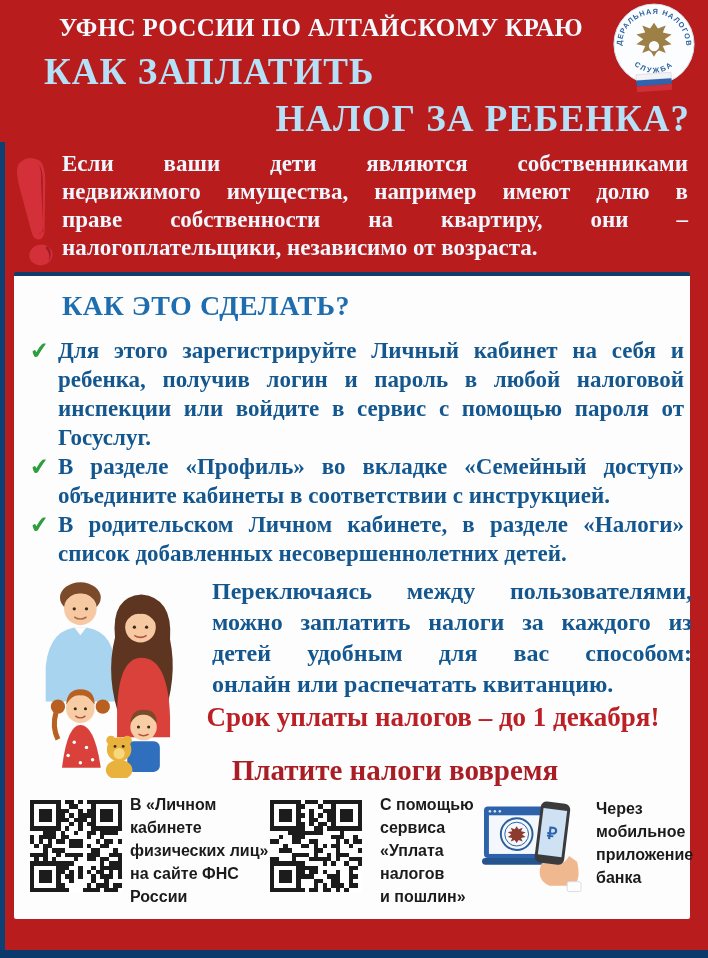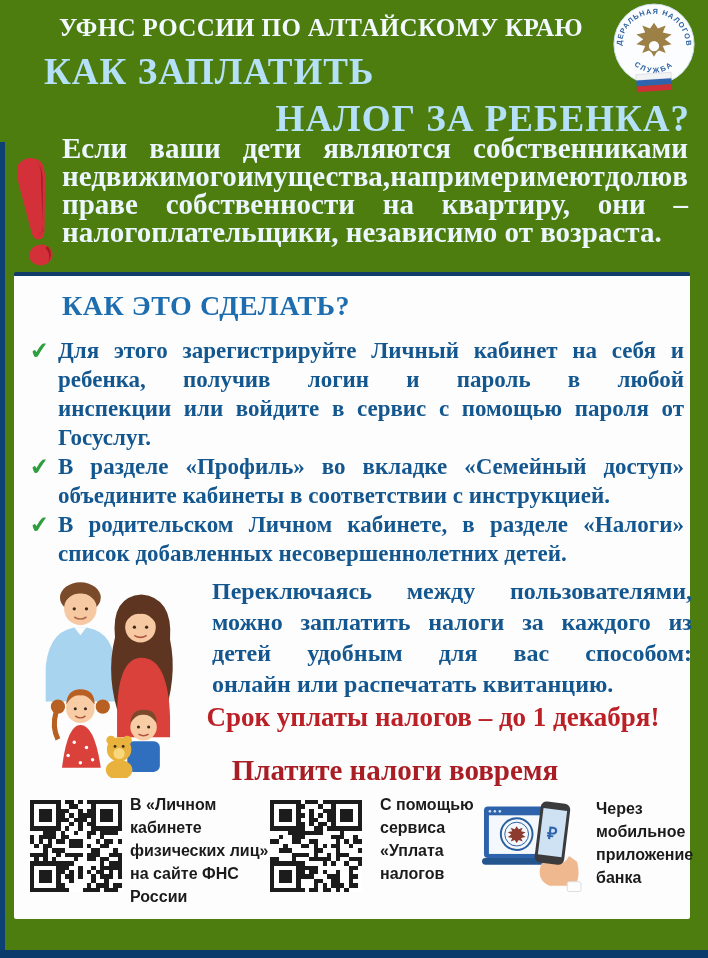--- a/index.html
+++ b/index.html
@@ -1,39 +1,39 @@
 <!DOCTYPE html>
 <html><head>
 <meta charset="utf-8">
 <style>
   html,body{margin:0;padding:0;background:#e9edf2;}
   .poster{
     position:relative;width:708px;height:958px;overflow:hidden;
-    background:#4d7c0f;
+    background:#b91c1c;
     font-family:"Liberation Serif","DejaVu Serif",serif;
   }
   
   .org{
     position:absolute;top:14px;left:52px;right:118px;
     text-align:center;font-size:25px;font-weight:bold;color:#f3faff;letter-spacing:.4px;
   }
   .title1{
     position:absolute;top:50px;left:44px;
     font-size:37px;font-weight:bold;color:#b5e1f8;letter-spacing:1px;white-space:nowrap;
   }
   .title2{
     position:absolute;top:97px;right:18px;
     font-size:37px;font-weight:bold;color:#b5e1f8;letter-spacing:1px;white-space:nowrap;text-align:center;
   }
   .logo{position:absolute;top:3px;right:10px;width:88px;height:96px;}
   
   .excl{position:absolute;top:156px;left:10px;width:52px;height:118px;}
   .intro{
-    position:absolute;top:134px;left:62px;width:626px;
-    font-size:29px;font-weight:bold;color:#ecf6fe;
+    position:absolute;top:150px;left:62px;width:626px;
+    font-size:23px;font-weight:bold;color:#ecf6fe;
   }
   .intro .ln{line-height:28px;}
   .ln{white-space:nowrap;}
   .ln.just{display:flex;justify-content:space-between;white-space:normal;}
   
   .ln.just span{white-space:pre;}
   
   .card{
     position:absolute;top:272px;left:14px;width:676px;height:643px;
     background:#fdfdfe;border-top:4px solid #123d6b;border-radius:2px;
@@ -177,20 +177,21 @@
               <span>и</span>
             </div>
             <div class="ln just">
               <span>ребенка,</span>
               <span>получив</span>
               <span>логин</span>
               <span>и</span>
               <span>пароль</span>
               <span>в</span>
               <span>любой</span>
+              <span>налоговой</span>
             </div>
             <div class="ln just">
               <span>инспекции</span>
               <span>или</span>
               <span>войдите</span>
               <span>в</span>
               <span>сервис</span>
               <span>с</span>
               <span>помощью</span>
               <span>пароля</span>
@@ -1200,20 +1201,21 @@
         <div class="m"></div>
         <div></div>
         <div></div>
         <div></div>
       </div>
     <div class="cap cap2">
         <div class="ln">С помощью</div>
         <div class="ln">сервиса</div>
         <div class="ln">«Уплата</div>
         <div class="ln">налогов</div>
+        <div class="ln">и пошлин»</div>
       </div>
 
     <svg class="ill" viewBox="0 0 105 94">
       <rect x="2" y="6" width="72" height="52" rx="4" fill="#2e63ac"></rect>
       <circle cx="8" cy="11" r="1.3" fill="#cfe2f4"></circle>
         <circle cx="13" cy="11" r="1.3" fill="#cfe2f4"></circle>
         <circle cx="18" cy="11" r="1.3" fill="#cfe2f4"></circle>
       <rect x="7" y="15" width="62" height="39" fill="#f4f8fc"></rect>
       <circle cx="35" cy="34" r="16" fill="none" stroke="#2a5f9f" stroke-width="2"></circle>
       <circle cx="35" cy="34" r="12" fill="none" stroke="#2a5f9f" stroke-width="1"></circle>

